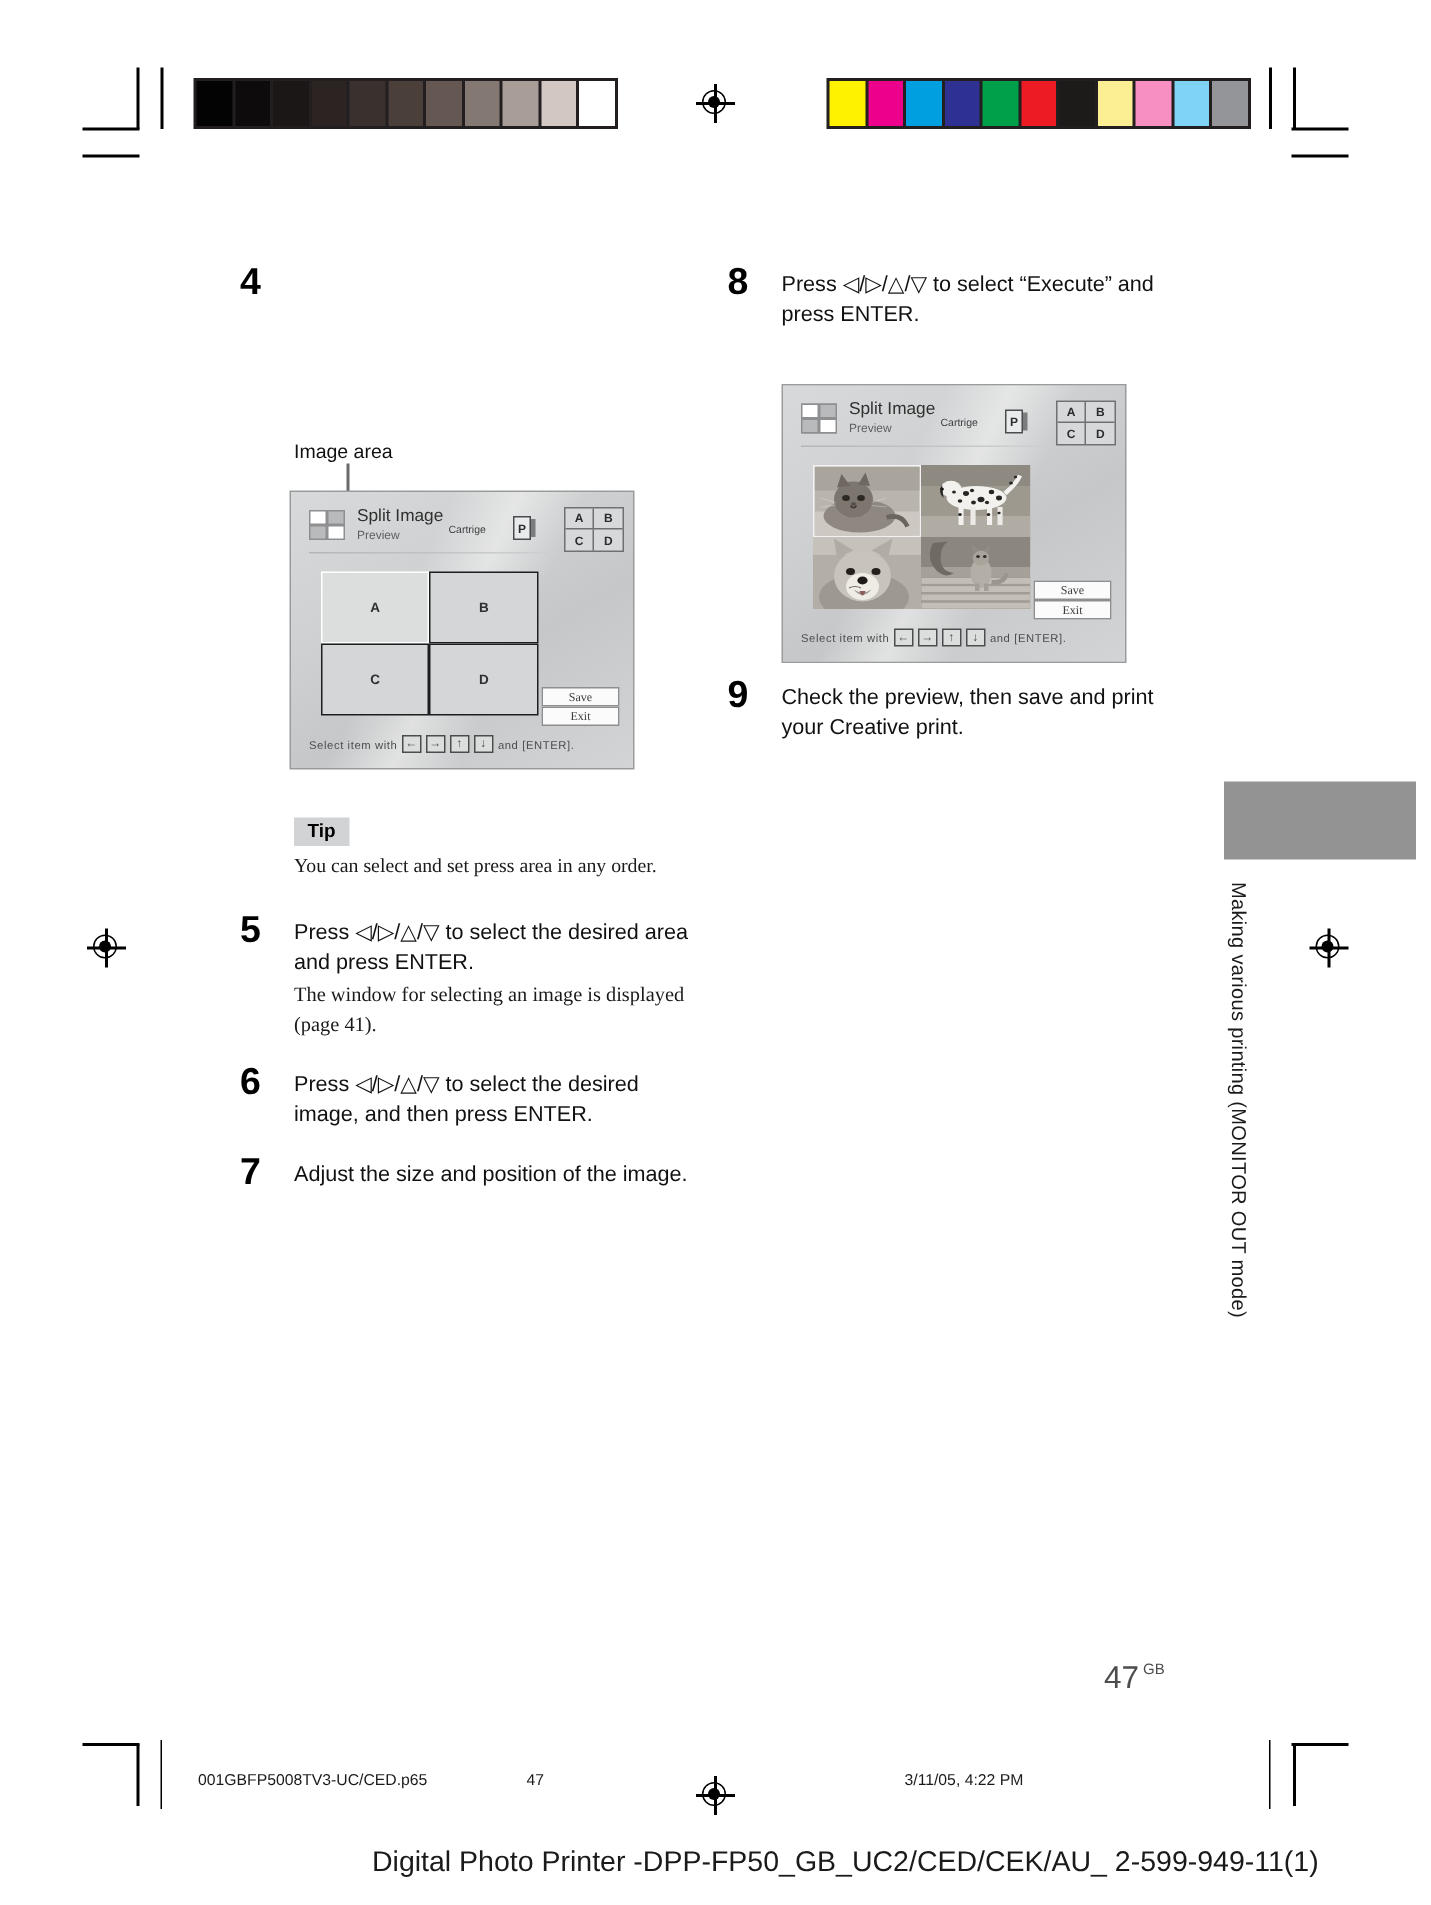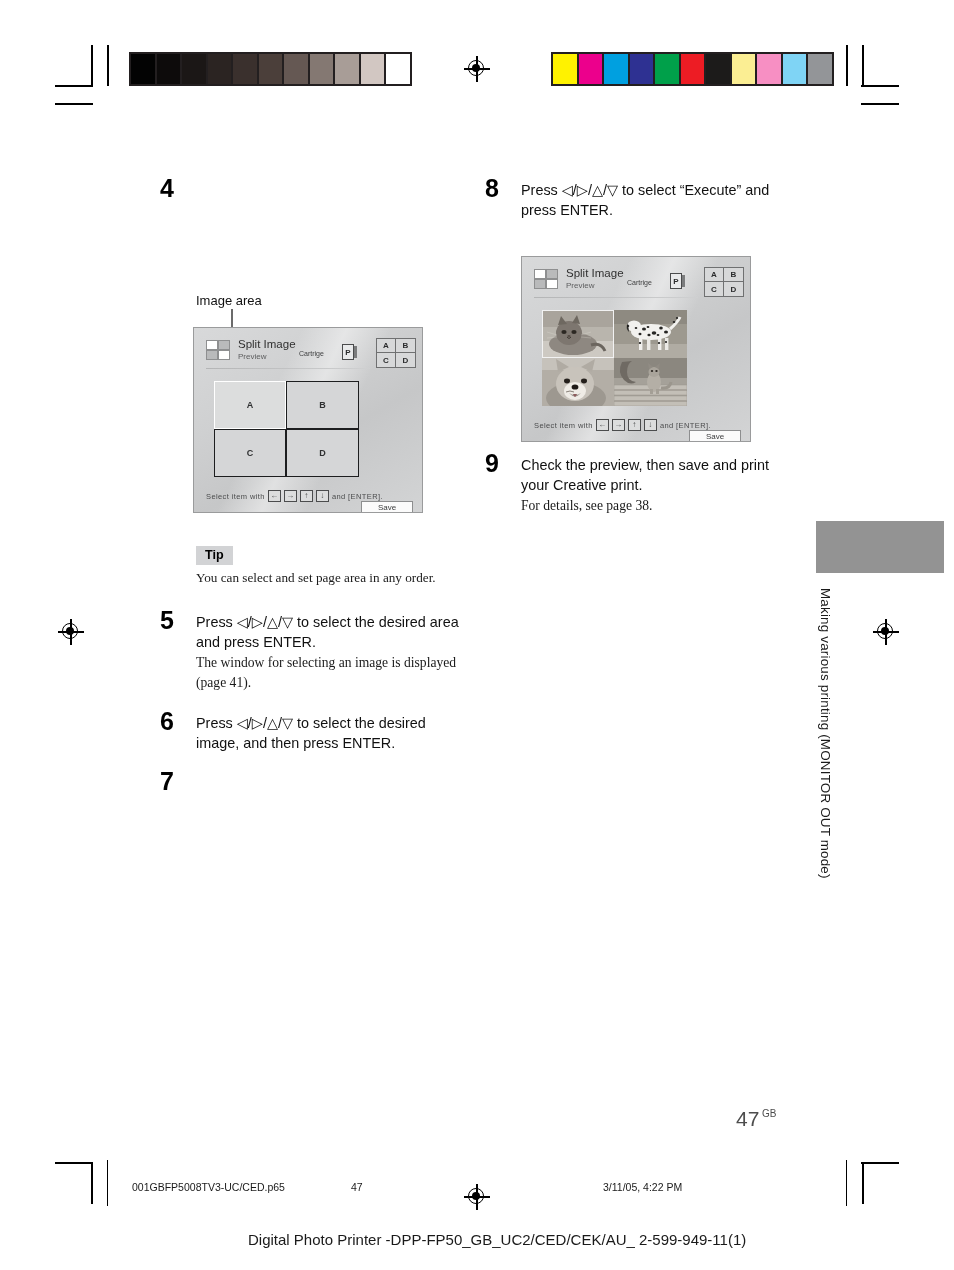--- a/index.html
+++ b/index.html
@@ -93,21 +93,21 @@
   .abcd b:nth-child(2),.abcd b:nth-child(4){border-right:none;}
   .abcd b:nth-child(3),.abcd b:nth-child(4){border-bottom:none;}
 
   .quad{position:absolute;box-sizing:border-box;display:flex;align-items:center;justify-content:center;
     font-family:"Liberation Sans",sans-serif;font-weight:bold;color:#2f3031;}
   .quad.sel{border:1.5px solid #ffffff;background:#dcdddd;}
   .quad.norm{border:1.8px solid #1d1e1f;background:#d5d6d7;}
 
   .lcdbtn{position:absolute;background:#fbfbfb;border:1px solid #8d8e8f;box-sizing:border-box;
     display:flex;align-items:center;justify-content:center;color:#3a3b3c;
-    font-family:Liberation Sans, sans-serif;margin-top:43px;}
+    font-family:Liberation Serif, serif;}
   .lcd-status{position:absolute;font-family:"Liberation Sans",sans-serif;color:#4b4c4d;
     display:flex;align-items:center;gap:3px;letter-spacing:.4px;}
   .keycap{display:inline-flex;align-items:center;justify-content:center;
     border:1px solid #4b4c4d;background:#dcdddd;width:11px;height:10px;font-size:8px;line-height:1;}
 
   
   .photo{position:absolute;box-sizing:border-box;overflow:hidden;}
   .photo.selborder{border:1.5px solid #f2f2f2;}
 
   
@@ -115,21 +115,21 @@
   .vtext{
     position:absolute;writing-mode:vertical-rl;
     font-family:"Liberation Sans",sans-serif;font-size:13.4px;color:#1a1a1a;
     letter-spacing:.2px;white-space:nowrap;
   }
 
   
   .pageno{position:absolute;font-family:"Liberation Sans",sans-serif;font-size:21px;color:#4d4d4d;}
   .pagegb{position:absolute;font-family:"Liberation Sans",sans-serif;font-size:10px;color:#4d4d4d;}
   .footline{position:absolute;font-family:"Liberation Sans",sans-serif;font-size:10.5px;color:#1a1a1a;}
-  .caption{position:absolute;font-family:"Liberation Sans",sans-serif;font-size:15px;color:#1a1a1a;}
+  .caption{position:absolute;font-family:"Liberation Sans",sans-serif;font-size:19px;color:#1a1a1a;}
   .vrule{position:absolute;width:1.4px;background:#000;}
 </style>
 </head>
 <body>
 
 <div class="cm abs" style="left:55px;top:85px;width:38px;height:1.6px;"></div>
 <div class="cm abs" style="left:91px;top:45px;width:1.6px;height:41px;"></div>
 <div class="cm abs" style="left:55px;top:103px;width:38px;height:1.6px;"></div>
 <div class="cm abs" style="left:107px;top:45px;width:1.6px;height:41px;"></div>
 
@@ -237,21 +237,21 @@
     <span class="keycap">←</span>
     <span class="keycap">→</span>
     <span class="keycap">↑</span>
     <span class="keycap">↓</span>
     <span>and [ENTER].</span>
   </div>
 </div>
 
 <div class="abs" style="left:196px;top:545px;width:270px;">
   <div class="tiplabel">Tip</div>
-  <div class="tiptext">You can select and set page area in any order.</div>
+  <div class="tiptext">You can select and set press area in any order.</div>
 </div>
 
 <div class="col" style="left:160px;top:612px;">
   <div class="step" style="margin-bottom:20px;">
     <div class="num">5</div>
     <div class="body">
       <div class="lead">Press ◁/▷/△/▽ to select the desired area and press ENTER.</div>
       <div class="desc">The window for selecting an image is displayed (page 41).</div>
     </div>
   </div>
@@ -259,20 +259,21 @@
   <div class="step" style="margin-bottom:20px;">
     <div class="num">6</div>
     <div class="body">
       <div class="lead">Press ◁/▷/△/▽ to select the desired image, and then press ENTER.</div>
     </div>
   </div>
 
   <div class="step">
     <div class="num">7</div>
     <div class="body">
+      <div class="lead">Adjust the size and position of the image.</div>
     </div>
   </div>
 </div>
 
 <div class="col" style="left:485px;top:180px;">
   <div class="step">
     <div class="num">8</div>
     <div class="body">
       <div class="lead">Press ◁/▷/△/▽ to select “Execute” and press ENTER.</div>
     </div>
@@ -410,21 +411,20 @@
     <span class="keycap">↓</span>
     <span>and [ENTER].</span>
   </div>
 </div>
 
 <div class="col" style="left:485px;top:455px;">
   <div class="step">
     <div class="num">9</div>
     <div class="body">
       <div class="lead">Check the preview, then save and print your Creative print.</div>
-      <div class="desc">For details, see page 38.</div>
     </div>
   </div>
 </div>
 
 <div class="tab-block" style="left:816px;top:521px;width:128px;height:52px;"></div>
 <div class="vtext" style="left:818px;top:588px;">Making various printing (MONITOR OUT mode)</div>
 
 <div class="pageno" style="left:736px;top:1107px;">47</div>
 <div class="pagegb" style="left:762px;top:1108px;">GB</div>
 

